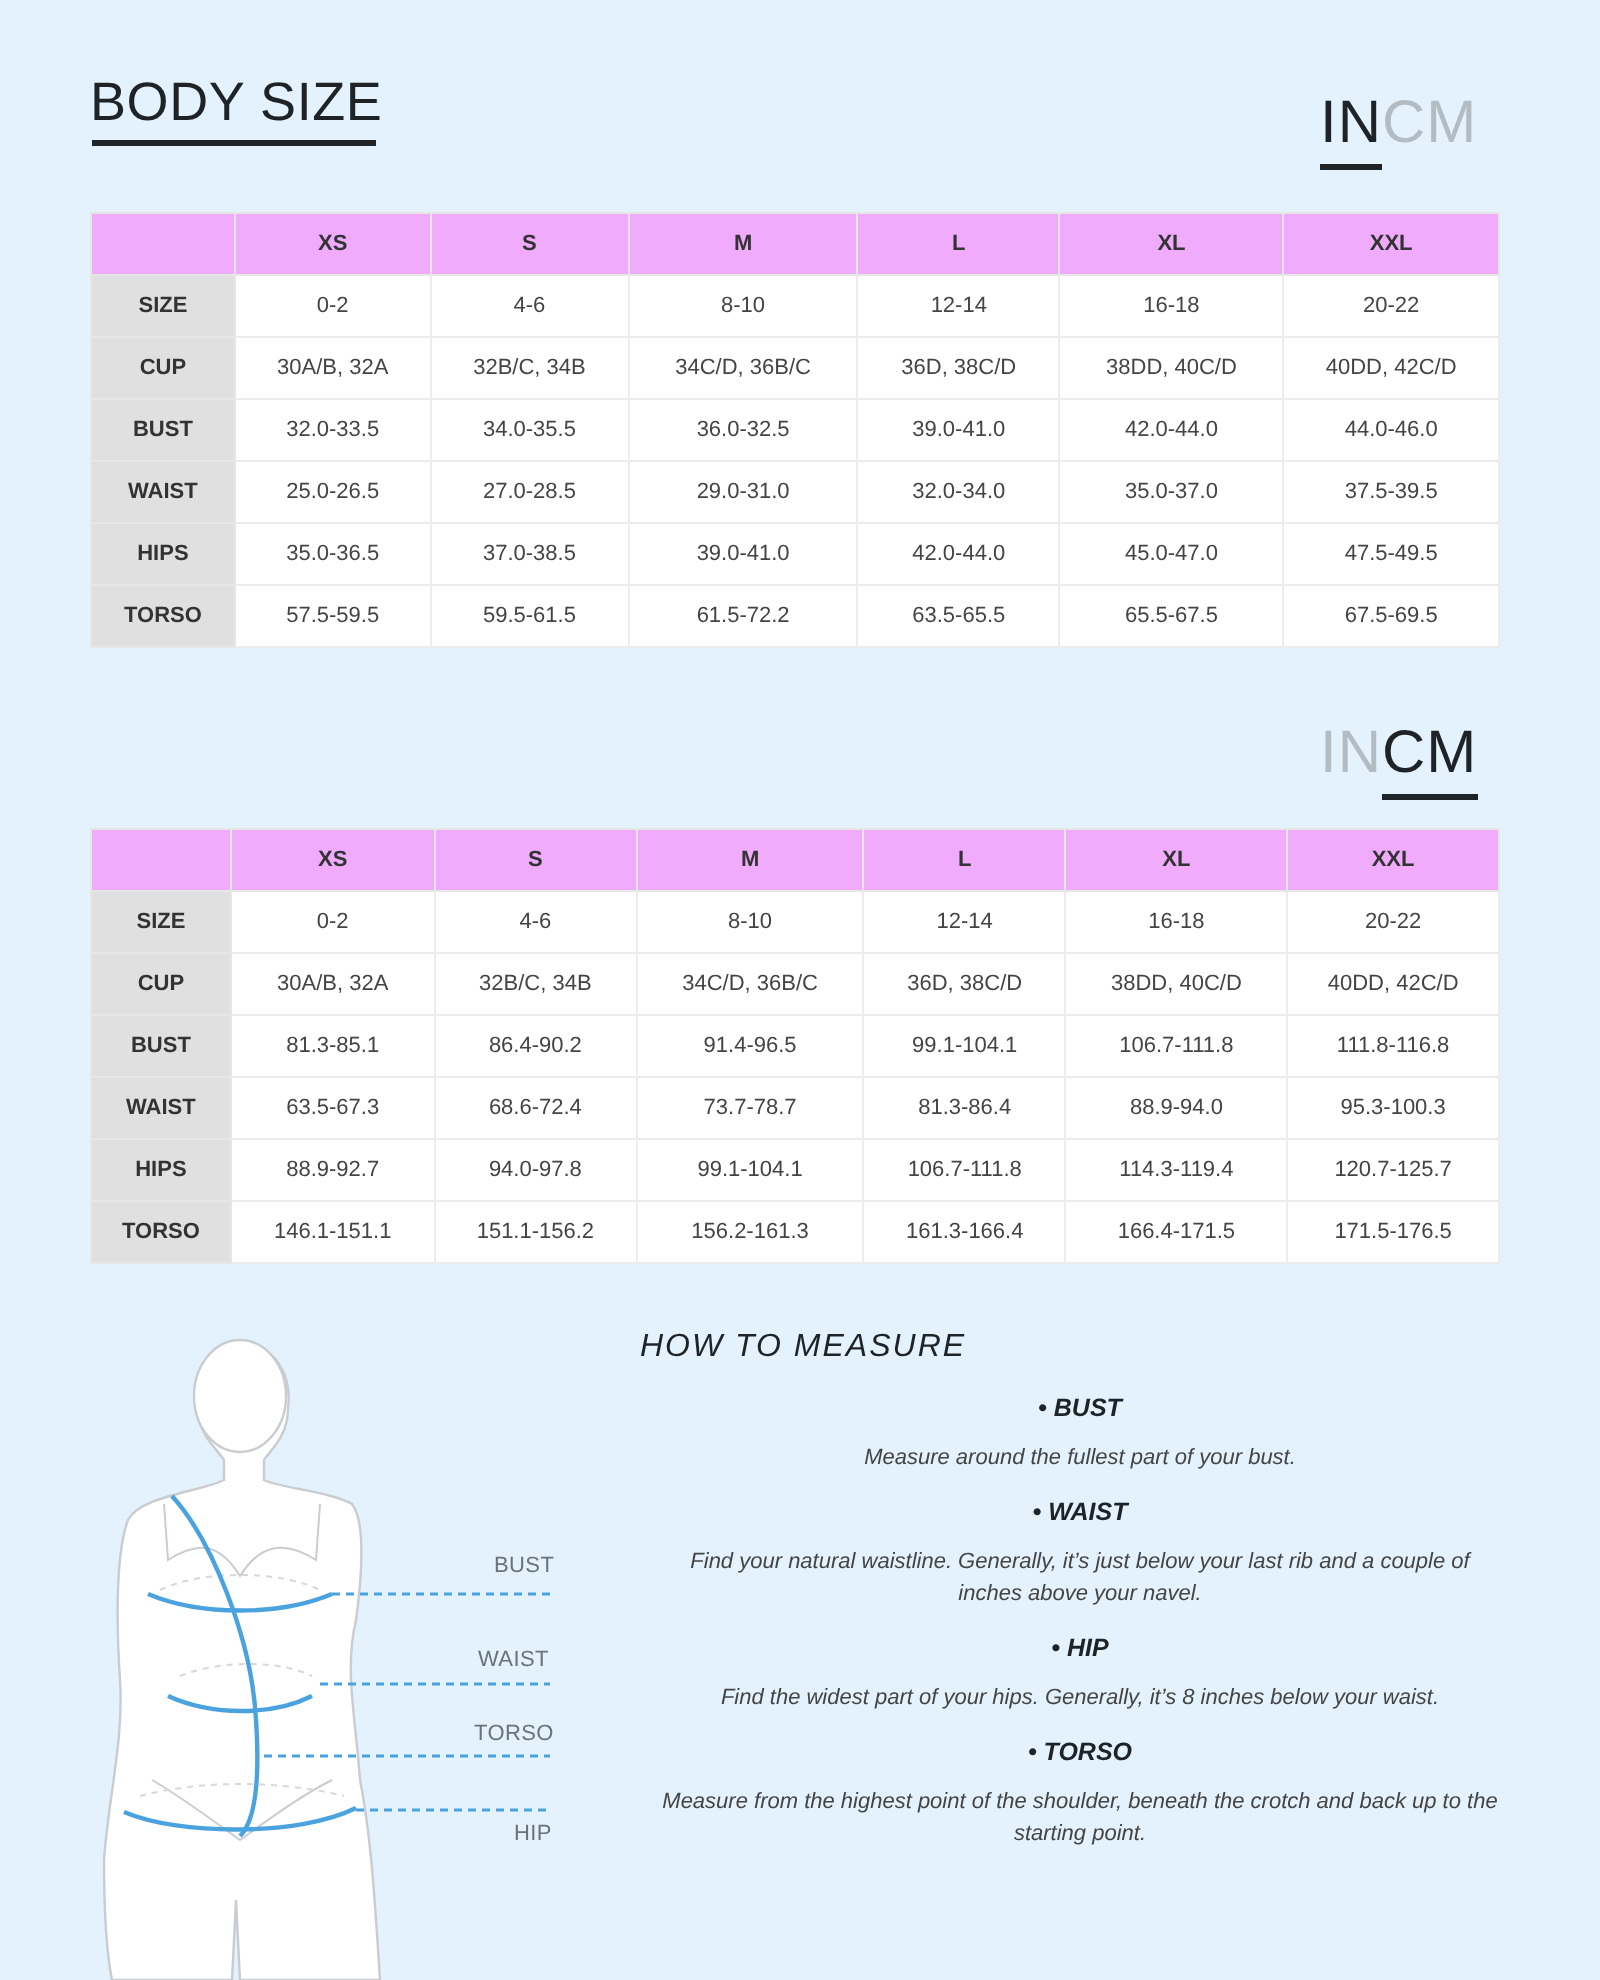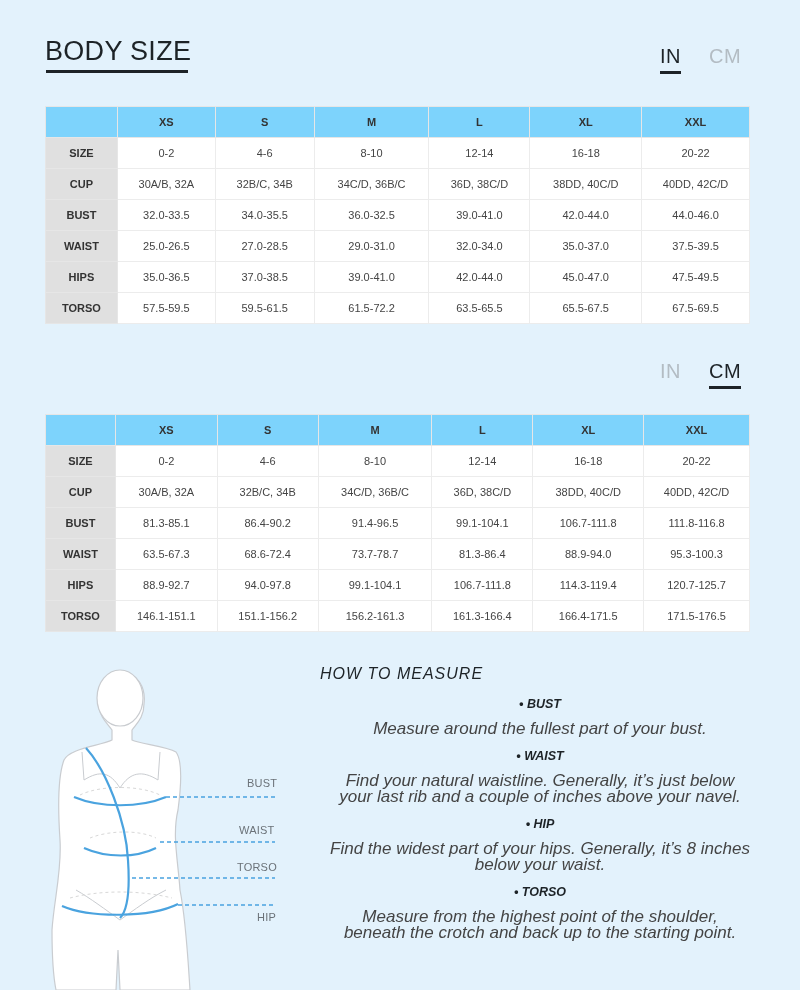--- a/index.html
+++ b/index.html
@@ -15,22 +15,22 @@
     position: absolute; left: 45px; top: 36px;
     font-size: 27px; font-weight: normal; color: #1d2327;
     letter-spacing: 0.3px;
     margin: 0;
   }
   .title-underline {
     position: absolute; left: 46px; top: 70px;
     width: 142px; height: 3px; background: #1d2327;
   }
   .unit-toggle {
-    position: absolute; display: flex; gap: 28px;
-    font-size: 20px; letter-spacing: 0.5px;
+    position: absolute; display: flex; 
+    font-size: 30px; letter-spacing: 0.5px;
   }
   .unit { position: relative; cursor: pointer; color: #b3bcc3; }
   .unit.active { color: #1d2327; }
   .unit.active::after {
     content: ""; position: absolute; left: 0; right: 0; bottom: -6px;
     height: 3px; background: #1d2327;
   }
   .toggle-1 { left: 660px; top: 45px; }
   .toggle-2 { left: 660px; top: 360px; }
 
@@ -42,21 +42,21 @@
     background: #fff;
   }
   .table-1 { top: 106px; }
   .table-2 { top: 414px; }
   table.size-table th, table.size-table td {
     height: 30px; padding: 0; text-align: center;
     border: 1px solid #ececec;
     color: #444;
   }
   table.size-table thead th {
-    background: #7dd3fc; font-weight: bold; color: #333;
+    background: #f0abfc; font-weight: bold; color: #333;
     border-color: #e6e6e6;
   }
   table.size-table tbody th {
     background: #e0e0e0; font-weight: bold; color: #333;
     border-color: #e6e6e6;
   }
   table.size-table td { background: #fff; }
 
   .measure-figure {
     position: absolute; left: 40px; top: 660px; width: 260px; height: 330px;
@@ -65,21 +65,21 @@
     position: absolute; font-size: 11px; color: #6b7278; letter-spacing: 0.2px;
   }
 
   .how-section { position: absolute; left: 320px; top: 665px; width: 440px; font-style: italic; }
   .how-title {
     font-size: 16px; font-weight: normal; letter-spacing: 1px; color: #1d2327;
     margin: 0 0 14px 0;
   }
   .how-item { margin-bottom: 12px; text-align: center; }
   .how-item-title { font-size: 12.5px; color: #1d2327; font-weight: bold; margin: 0 0 3px 0; }
-  .how-item-desc { font-size: 17px; color: #444; line-height: 16px; margin: 10px; }
+  .how-item-desc { font-size: 11px; color: #444; line-height: 16px; margin: 10px; }
 </style>
 </head>
 <body>
 
 <h1 class="title">BODY SIZE</h1>
 <div class="title-underline"></div>
 
 <div class="unit-toggle toggle-1">
   <span class="unit active">IN</span>
   <span class="unit">CM</span>

